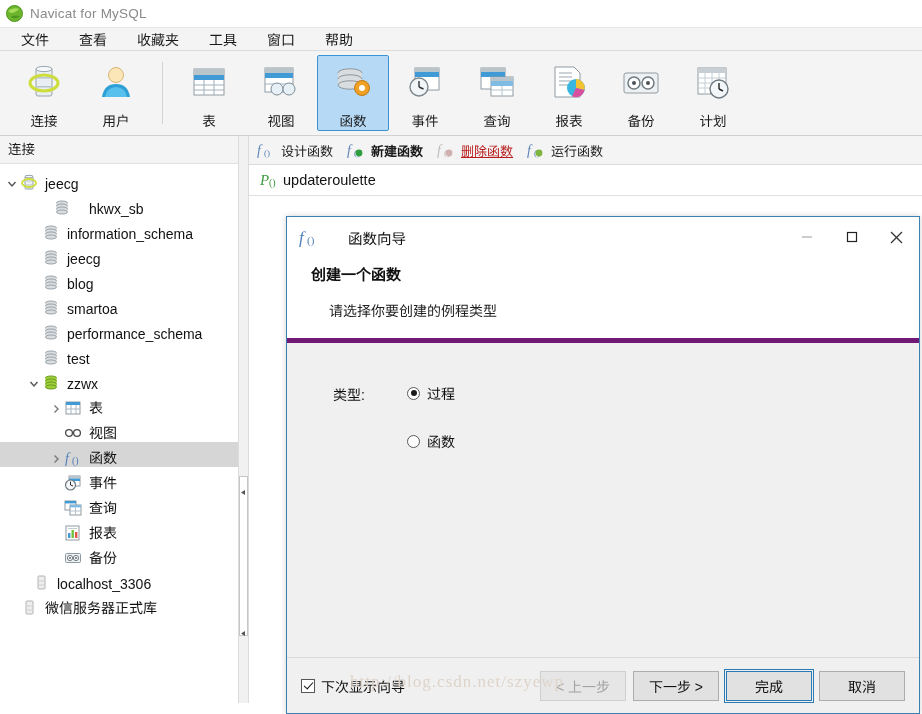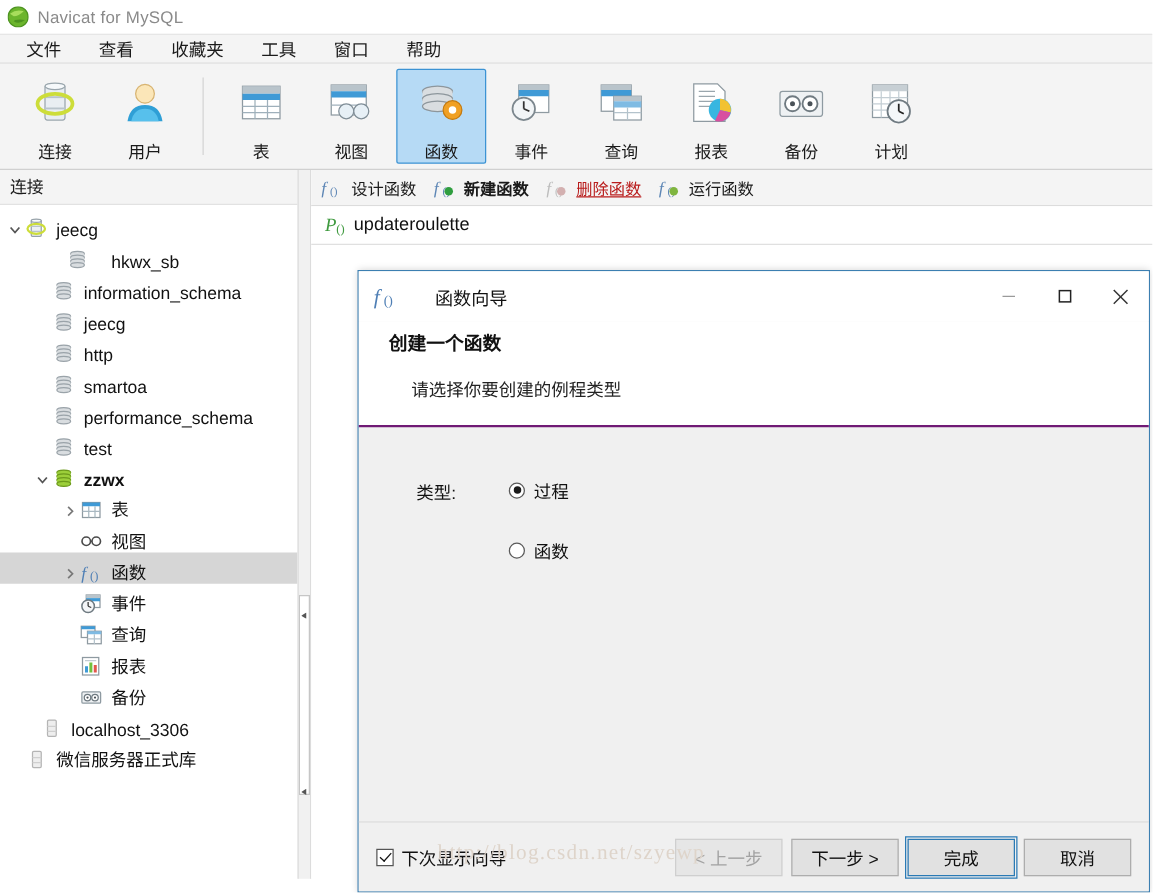--- a/index.html
+++ b/index.html
@@ -94,22 +94,21 @@
   }
   .dlg-title{
     height:40px;background:#ffffff;display:flex;align-items:center;
     padding-left:12px;box-sizing:border-box;flex:0 0 auto;
   }
   .dlg-ico{width:22px;height:20px;margin-right:6px;position:relative;}
   .dlg-title-lbl{font-size:14.5px;color:#111;flex:1;margin-left:21px;}
   .wctrl{width:45px;height:40px;display:flex;align-items:center;justify-content:center;cursor:default;}
   .dlg-head{
     background:#ffffff;padding:6px 0 18px 24px;flex:0 0 auto;
-    border-bottom:2px solid #701a75;
-    font-family:Liberation Serif, serif;
+    border-bottom:5px solid #701a75;
   }
   .dlg-h1{font-size:15px;font-weight:bold;color:#111;margin-bottom:16px;}
   .dlg-sub{font-size:14px;color:#222;padding-left:18px;}
   .dlg-body{flex:1;background:#f0f0f0;position:relative;padding-top:40px;box-sizing:border-box;}
   .radio-grid{display:flex;padding-left:46px;}
   .radio-label{width:74px;font-size:14px;color:#111;padding-top:1px;}
   .radio-col{display:flex;flex-direction:column;gap:28px;}
   .radio-opt{display:flex;align-items:center;cursor:default;}
   .radio-dot{
     width:13px;height:13px;border-radius:50%;border:1px solid #5a5a5a;
@@ -408,21 +407,21 @@
               <g fill="#d9dde0" stroke="#9aa3a9">
                 <ellipse cx="9" cy="4" rx="5.5" ry="2"></ellipse>
                 <rect x="3.5" y="4" width="11" height="3" stroke="none"></rect>
                 <ellipse cx="9" cy="7" rx="5.5" ry="2"></ellipse>
                 <rect x="3.5" y="7" width="11" height="3" stroke="none"></rect>
                 <ellipse cx="9" cy="10" rx="5.5" ry="2"></ellipse>
                 <rect x="3.5" y="10" width="11" height="3" stroke="none"></rect>
                 <ellipse cx="9" cy="13" rx="5.5" ry="2"></ellipse>
               </g>
             </svg></span>
-          <span class="tlbl">http</span>
+          <span class="tlbl">blog</span>
         </div>
         <div class="tree-row" style="padding-left: 26px;">
           <span class="chev blank"></span>
           <span class="tico"><svg width="18" height="18" viewBox="0 0 18 18">
               <g fill="#d9dde0" stroke="#9aa3a9">
                 <ellipse cx="9" cy="4" rx="5.5" ry="2"></ellipse>
                 <rect x="3.5" y="4" width="11" height="3" stroke="none"></rect>
                 <ellipse cx="9" cy="7" rx="5.5" ry="2"></ellipse>
                 <rect x="3.5" y="7" width="11" height="3" stroke="none"></rect>
                 <ellipse cx="9" cy="10" rx="5.5" ry="2"></ellipse>
@@ -455,21 +454,21 @@
                 <rect x="3.5" y="4" width="11" height="3" stroke="none"></rect>
                 <ellipse cx="9" cy="7" rx="5.5" ry="2"></ellipse>
                 <rect x="3.5" y="7" width="11" height="3" stroke="none"></rect>
                 <ellipse cx="9" cy="10" rx="5.5" ry="2"></ellipse>
                 <rect x="3.5" y="10" width="11" height="3" stroke="none"></rect>
                 <ellipse cx="9" cy="13" rx="5.5" ry="2"></ellipse>
               </g>
             </svg></span>
           <span class="tlbl">test</span>
         </div>
-        <div class="tree-row" style="padding-left: 26px; font-weight: bold;">
+        <div class="tree-row" style="padding-left: 26px;">
           <span class="chev">
             <svg width="10" height="10" viewBox="0 0 10 10">
               <path d="M1.5 3 L5 7 L8.5 3" fill="none" stroke="#555" stroke-width="1.4"></path>
             </svg>
           </span>
           <span class="tico"><svg width="18" height="18" viewBox="0 0 18 18">
               <g fill="#9ccf3a" stroke="#6d9a1c">
                 <ellipse cx="9" cy="4" rx="5.5" ry="2"></ellipse>
                 <rect x="3.5" y="4" width="11" height="3" stroke="none"></rect>
                 <ellipse cx="9" cy="7" rx="5.5" ry="2"></ellipse>

